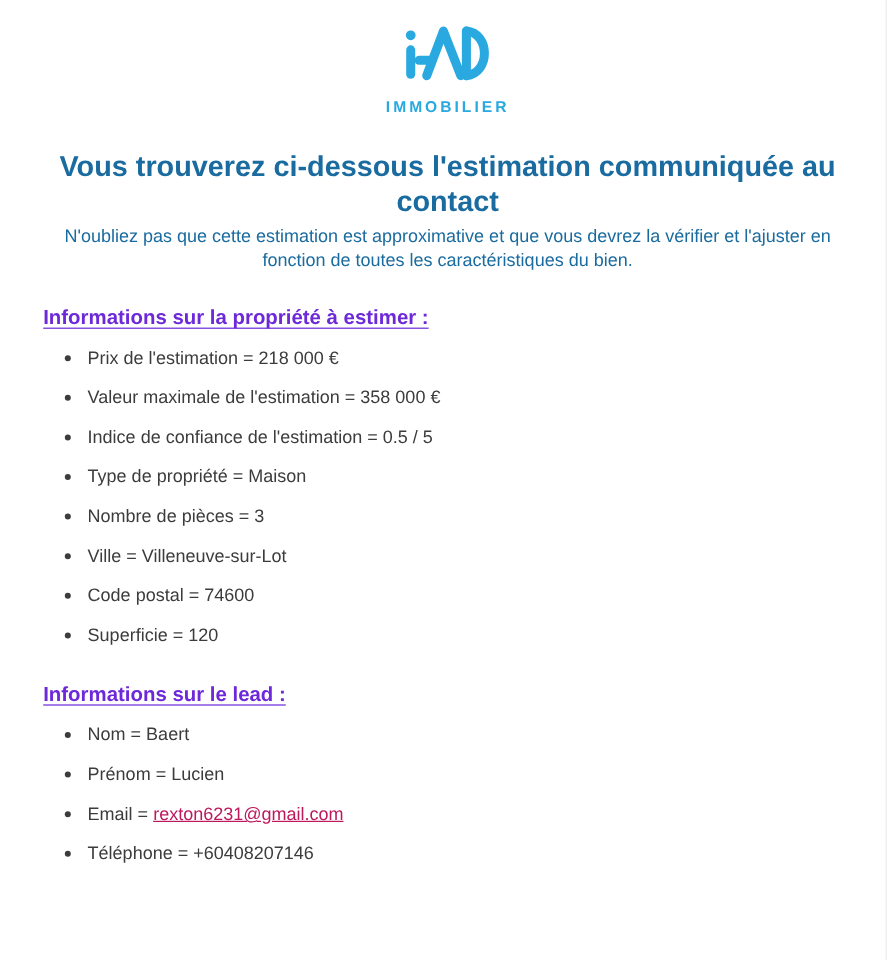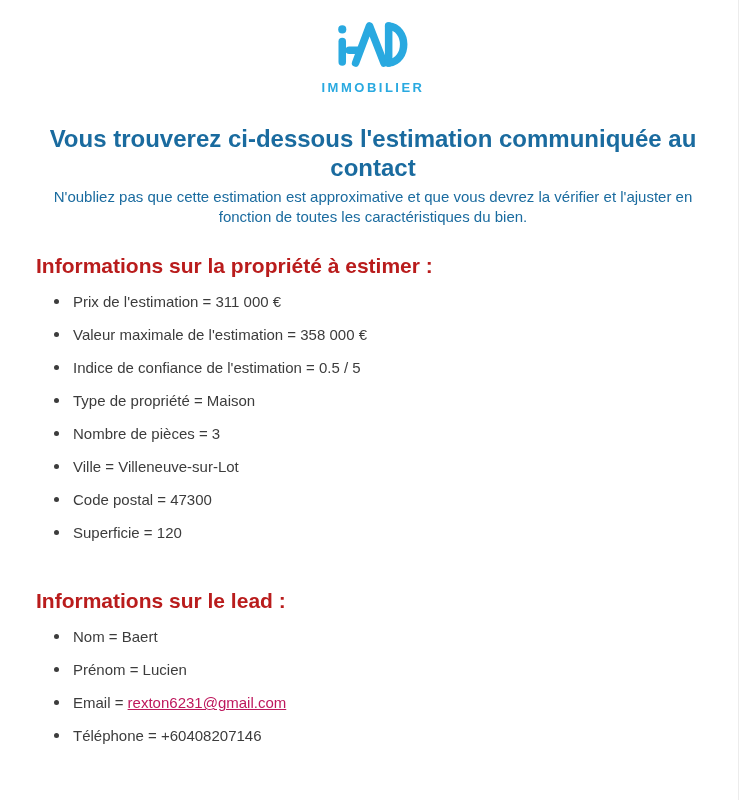--- a/index.html
+++ b/index.html
@@ -50,23 +50,24 @@
   .intro-subtitle {
     margin: 4px auto 0 auto;
     width: 640px;
     text-align: center;
     color: #1a6b9f;
     font-size: 15px;
     line-height: 1.35;
   }
   .section { margin-top: 27px; }
   .section-title {
-    color: #b91c1c;
-    font-size: 21px;
+    color: #6d28d9;
+    font-size: 17px;
     font-weight: bold;
+    text-decoration: underline;
     text-underline-offset: 3px;
   }
   ul.info-list {
     margin: 15px 0 0 18px;
     list-style: none;
   }
   ul.info-list li {
     position: relative;
     padding-left: 19px;
     color: #3c3c3c;
@@ -82,21 +83,21 @@
     width: 5px;
     height: 5px;
     border-radius: 50%;
     background: #3c3c3c;
   }
   .email-link {
     color: #be185d;
     text-decoration: underline;
     cursor: pointer;
   }
-  .lead-section { margin-top: 48px; }
+  .lead-section { margin-top: 31px; }
 </style>
 </head>
 <body>
 
 <div class="edge-line"></div>
 
 <div class="page">
 
   <div class="logo-block">
     <svg class="logo-svg" viewBox="0 0 140 100" fill="none" stroke="#29a9e0" stroke-linecap="round" stroke-linejoin="round">
@@ -109,27 +110,27 @@
     </svg>
     <div class="logo-subtitle">IMMOBILIER</div>
   </div>
 
   <div class="intro-title">Vous trouverez ci-dessous l'estimation communiquée au contact</div>
   <div class="intro-subtitle">N'oubliez pas que cette estimation est approximative et que vous devrez la vérifier et l'ajuster en fonction de toutes les caractéristiques du bien.</div>
 
   <div class="section">
     <div class="section-title">Informations sur la propriété à estimer :</div>
     <ul class="info-list">
-      <li>Prix de l'estimation = 311 000 €</li>
+      <li>Prix de l'estimation = 218 000 €</li>
       <li>Valeur maximale de l'estimation = 358 000 €</li>
       <li>Indice de confiance de l'estimation = 0.5 / 5</li>
       <li>Type de propriété = Maison</li>
       <li>Nombre de pièces = 3</li>
       <li>Ville = Villeneuve-sur-Lot</li>
-      <li>Code postal = 47300</li>
+      <li>Code postal = 74600</li>
       <li>Superficie = 120</li>
     </ul>
   </div>
 
   <div class="section lead-section">
     <div class="section-title">Informations sur le lead :</div>
     <ul class="info-list">
       <li>Nom = Baert</li>
       <li>Prénom = Lucien</li>
       <li>

